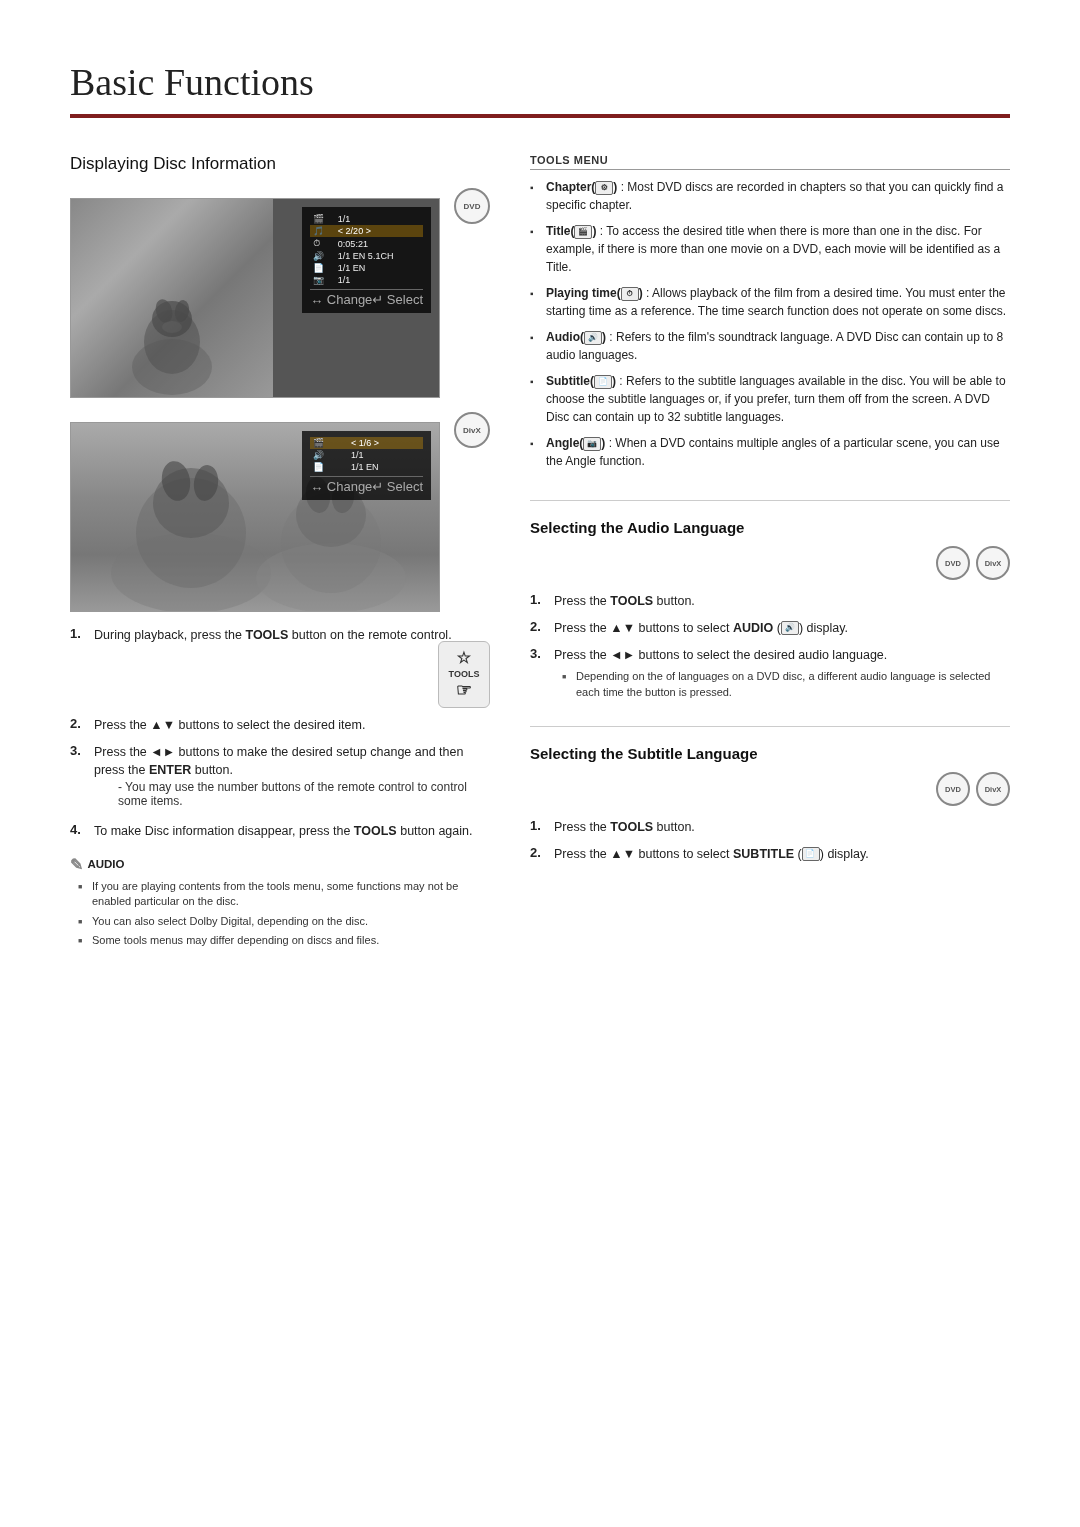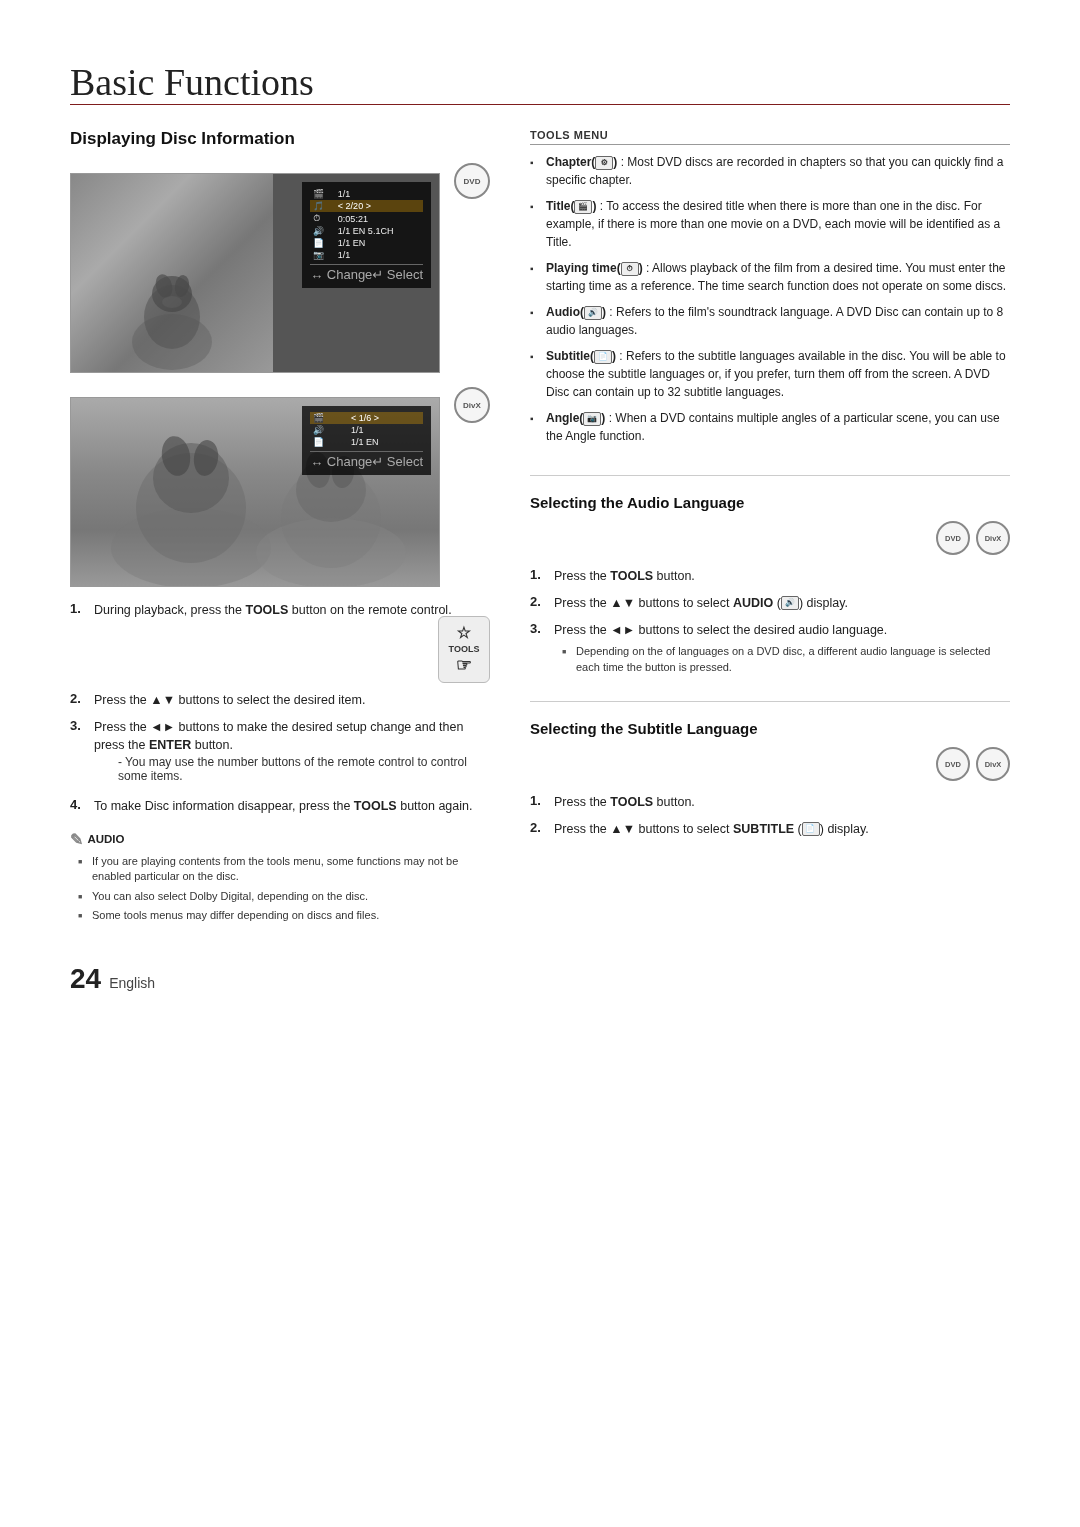--- a/index.html
+++ b/index.html
@@ -10,42 +10,43 @@
       color: #222;
       width: 1080px;
       min-height: 1527px;
       padding: 60px 70px 60px 70px;
     }
 
     .page-title {
       font-size: 38px;
       font-weight: 300;
       color: #222;
-      margin-bottom: 24px;
+      margin-bottom: 36px;
       font-family: Georgia, serif;
-      border-bottom: 1px solid #7f1d1d;
+      border-bottom: 4px solid #7f1d1d;
+      padding-bottom: 10px;
     }
 
     .two-col {
       display: flex;
       gap: 40px;
     }
 
     .left-col {
       flex: 0 0 420px;
       max-width: 420px;
     }
 
     .right-col {
       flex: 1;
     }
 
     .section-title {
       font-size: 17px;
-      font-weight: bold;
+      font-weight: normal;
       margin-bottom: 14px;
       color: #111;
     }
 
     .subsection-title {
       font-size: 15px;
       font-weight: bold;
       margin-bottom: 10px;
       color: #111;
     }
@@ -516,24 +517,20 @@
         <span class="note-icon">✎</span>
         <span>AUDIO</span>
       </div>
       <ul class="note-items">
         <li class="note-item">If you are playing contents from the tools menu, some functions may not be enabled particular on the disc.</li>
         <li class="note-item">You can also select Dolby Digital, depending on the disc.</li>
         <li class="note-item">Some tools menus may differ depending on discs and files.</li>
       </ul>
     </div>
 
-    <div class="page-number-row">
-      <span class="page-number">24</span>
-      <span class="page-lang">English</span>
-    </div>
   </div>
 
   <div class="right-col">
 
     <div>
       <div class="tools-menu-label">TOOLS menu</div>
       <ul class="bullet-list">
         <li class="bullet-item">
           <b>Chapter(<span class="inline-icon">⚙</span>)</b> : Most DVD discs are recorded in chapters so that you can quickly find a specific chapter.
         </li>

